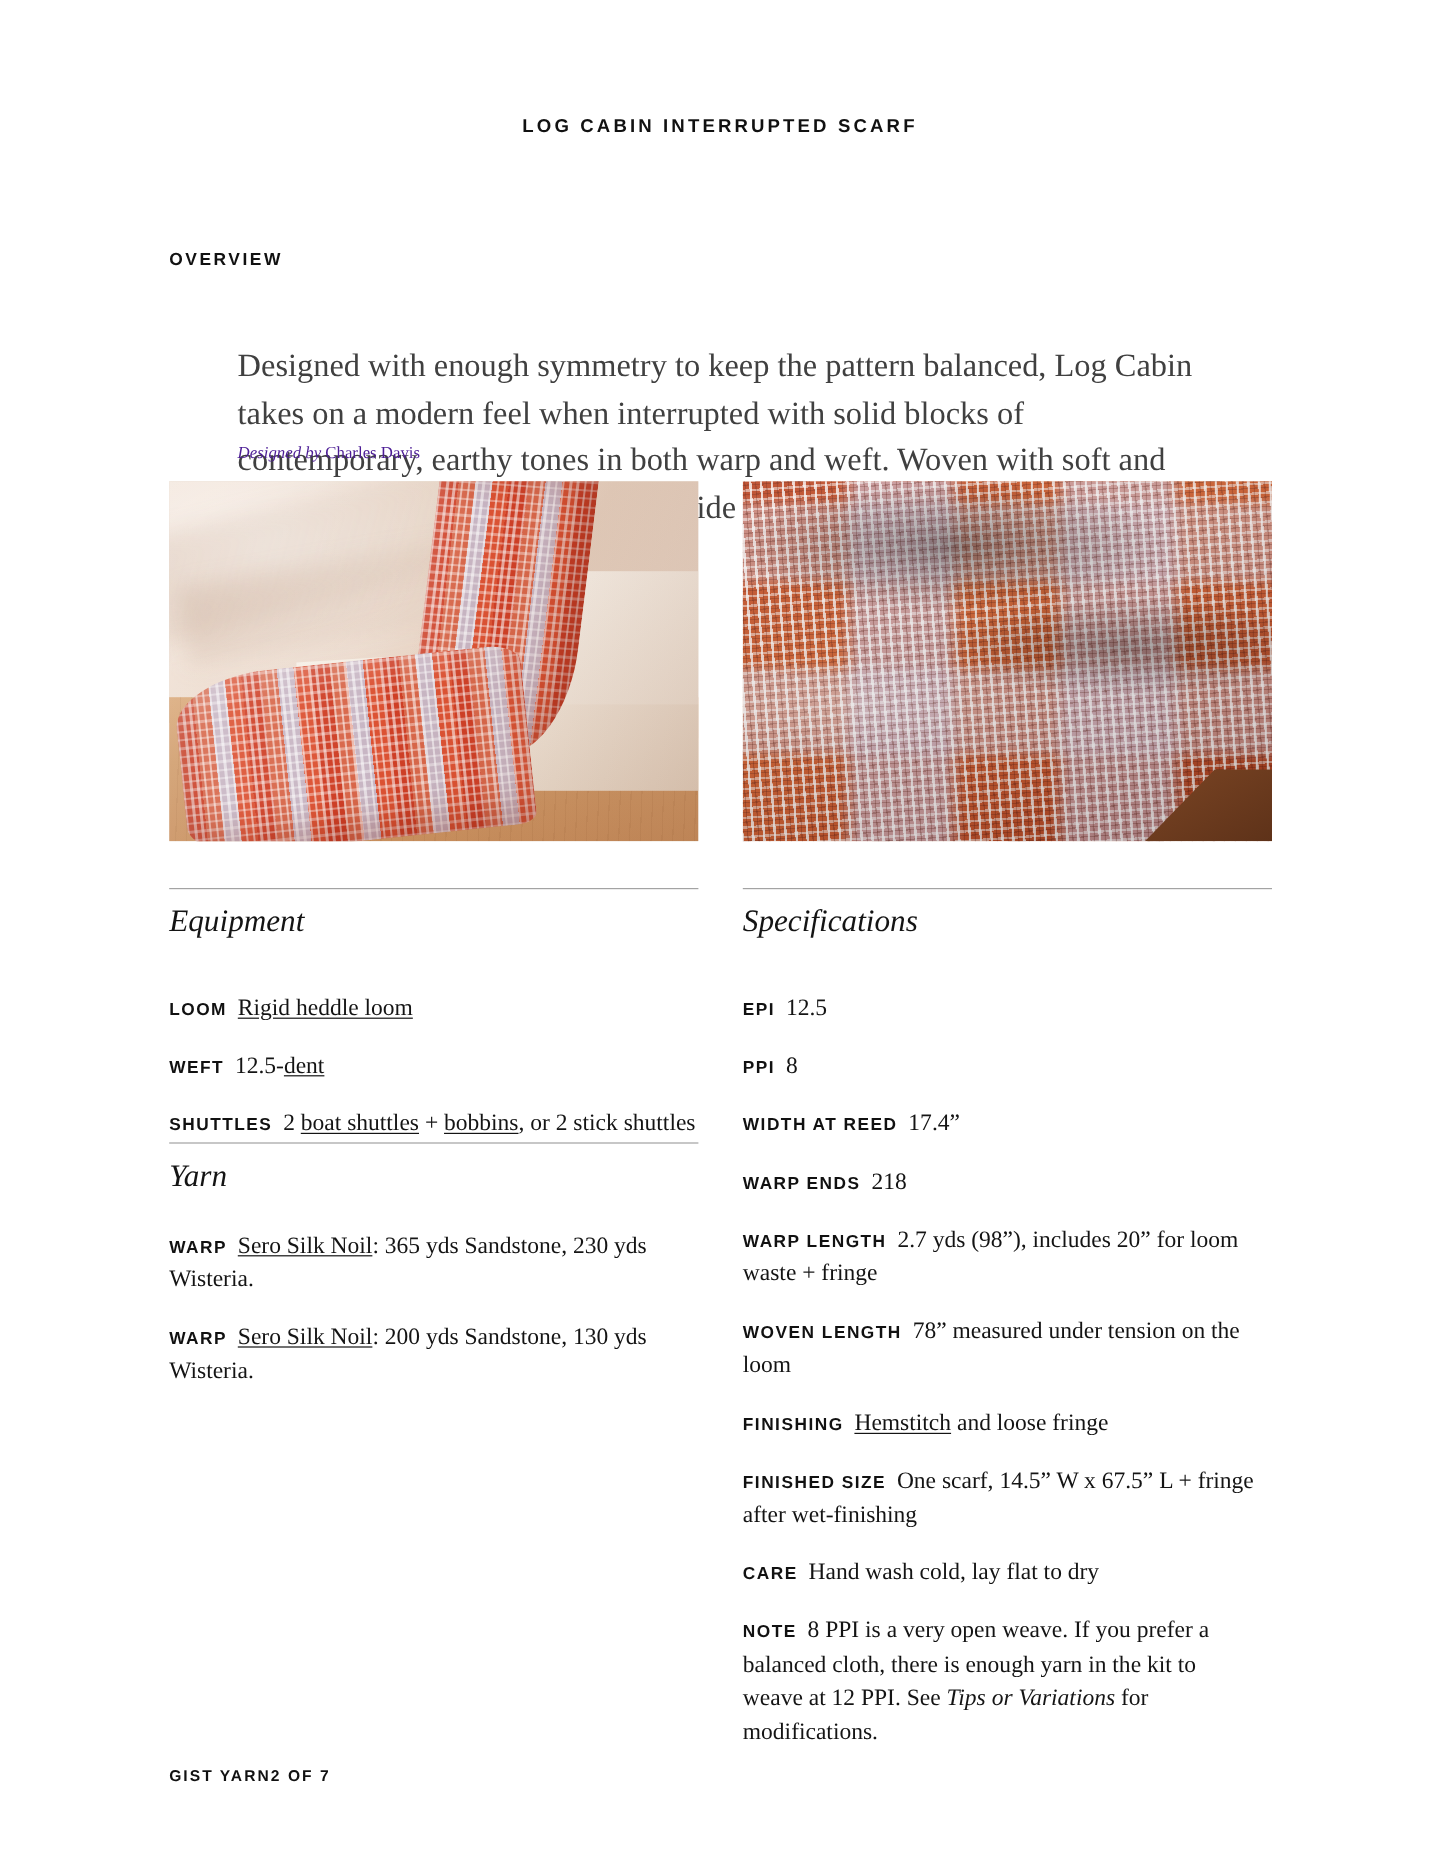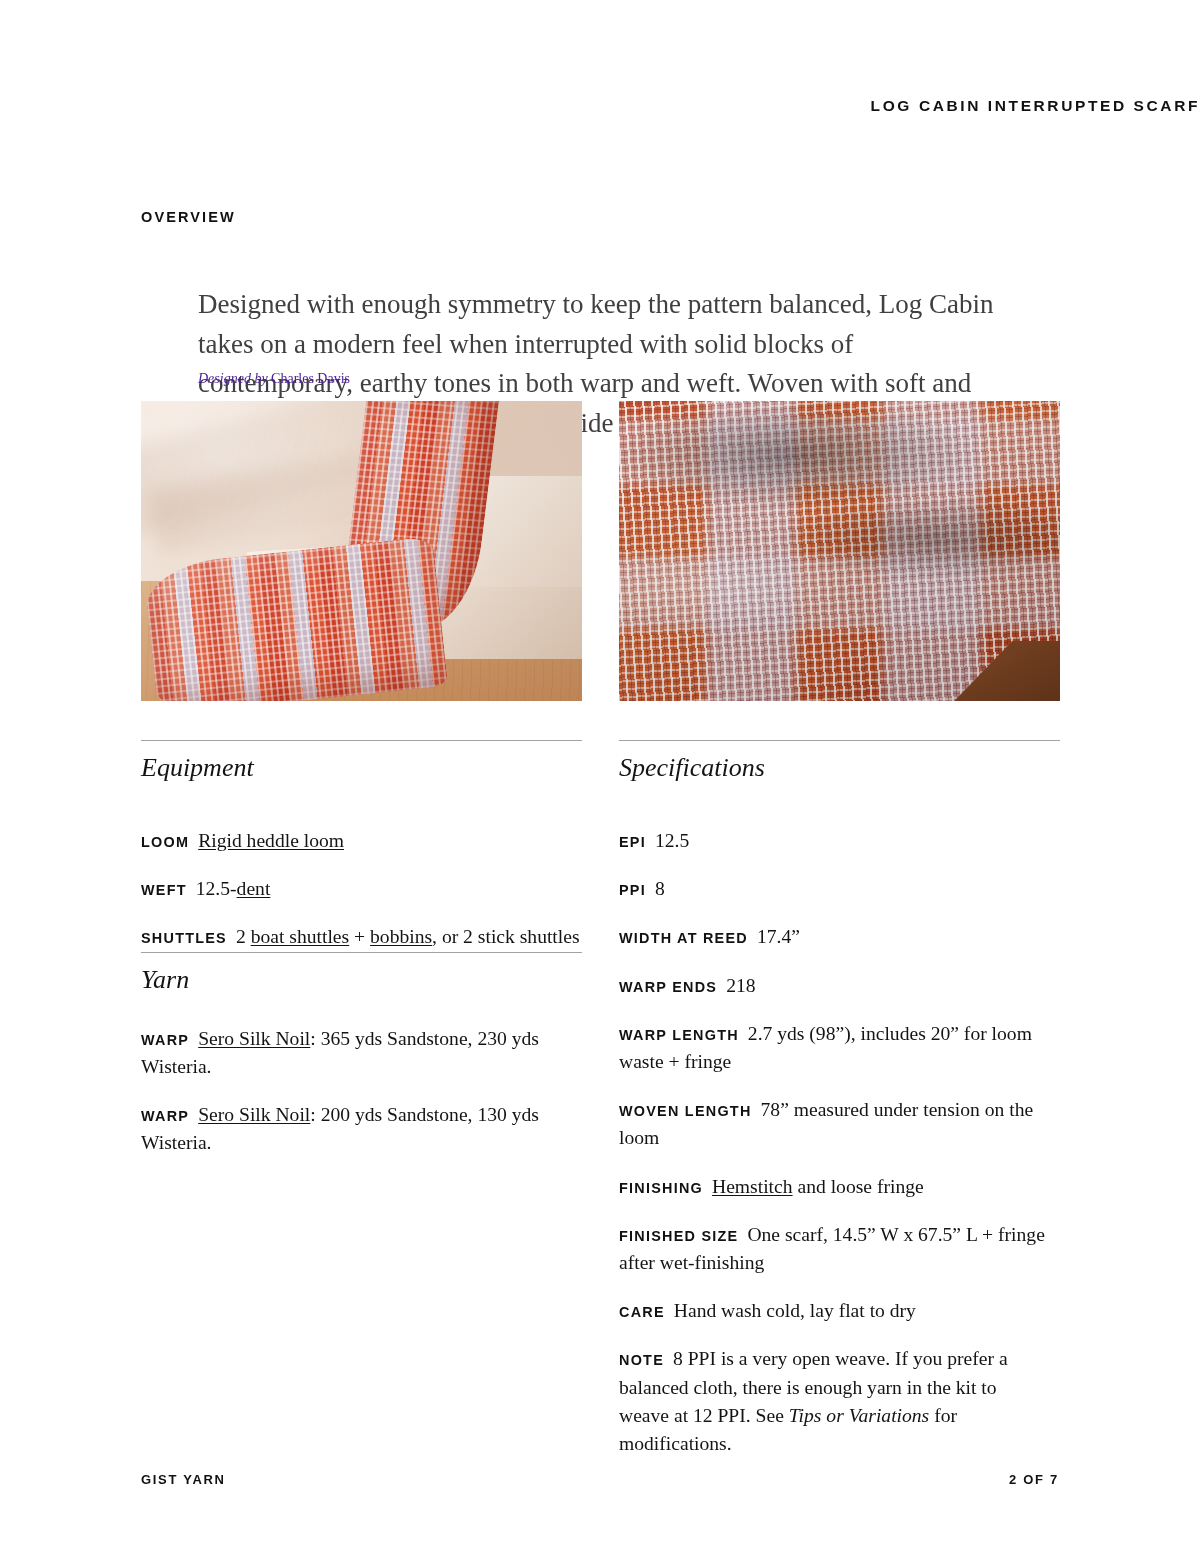--- a/index.html
+++ b/index.html
@@ -23,21 +23,21 @@
     inset: 0;
     padding: 0;
   }
 
   
   .doc-title {
     position: absolute;
     top: 97px;
     left: 0;
     width: 1200px;
-    text-align: right;
+    text-align: center;
     font-family: "Liberation Sans", sans-serif;
     font-weight: 700;
     font-size: 15.5px;
     letter-spacing: 2.6px;
     color: #111111;
   }
 
   
   .section-heading {
     position: absolute;
@@ -234,21 +234,21 @@
   #yarn-block { }
   #yarn-block .spec-list { margin-top: 30px; }
 
   
   .footer {
     position: absolute;
     left: 141px;
     right: 141px;
     top: 1472px;
     display: flex;
-    justify-content: space-between;
+    justify-content: flex-start;
     align-items: baseline;
     font-family: "Liberation Sans", sans-serif;
     font-weight: 700;
     font-size: 13px;
     letter-spacing: 1.7px;
     color: #111111;
   }
 </style>
 </head>
 <body>

